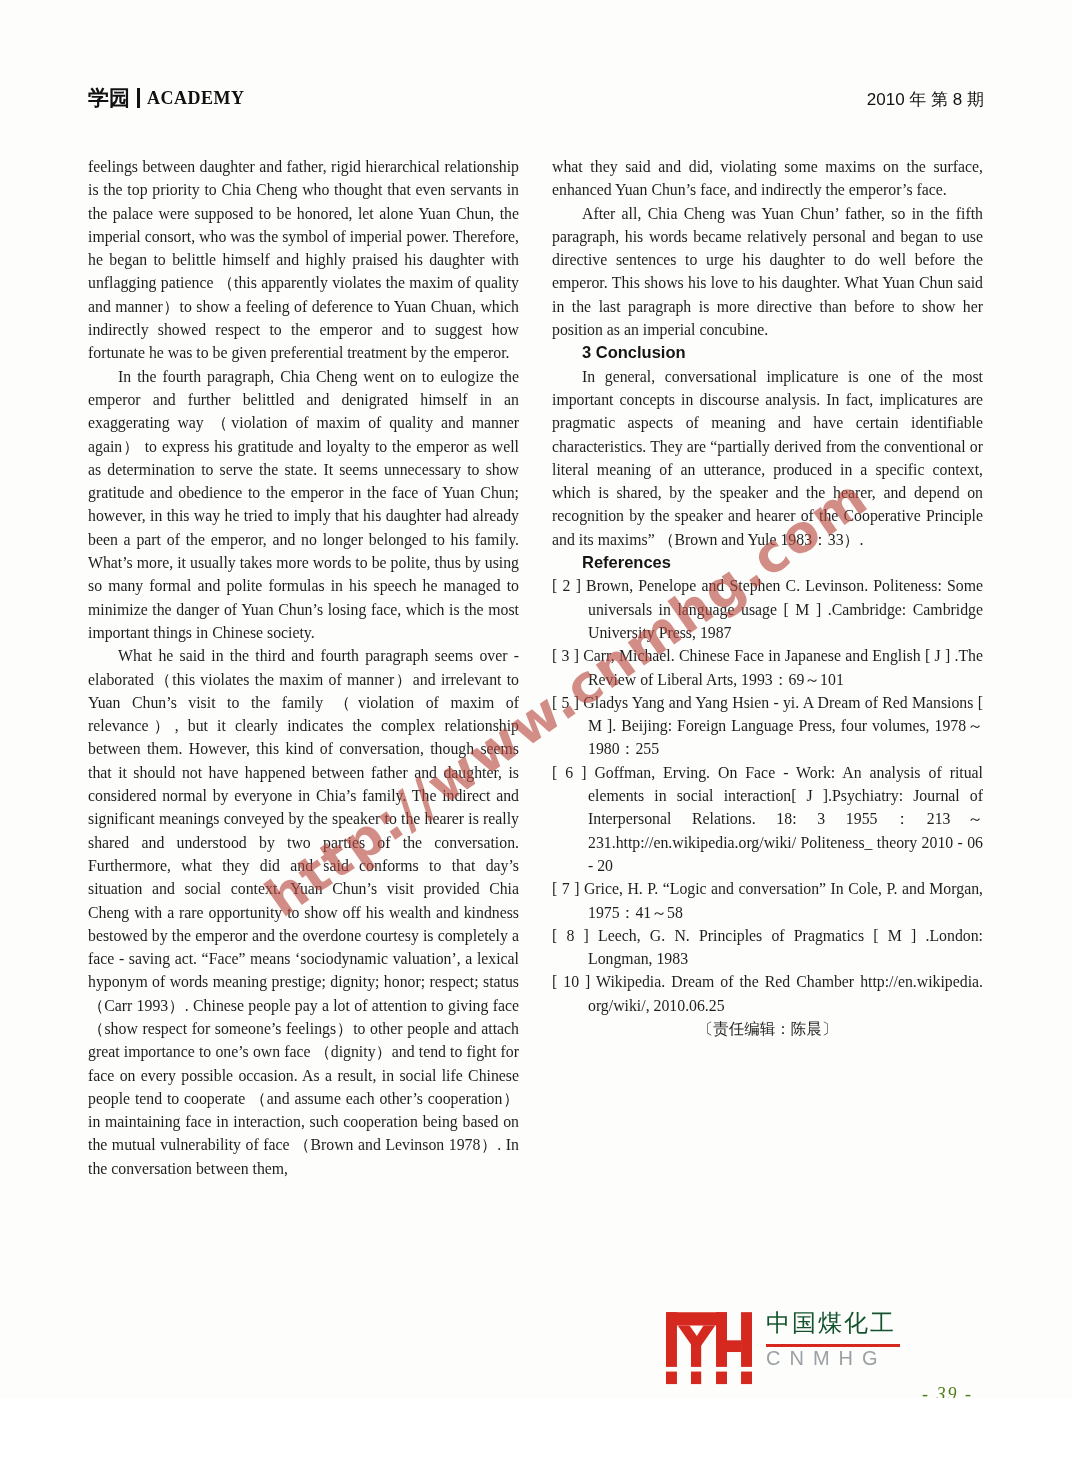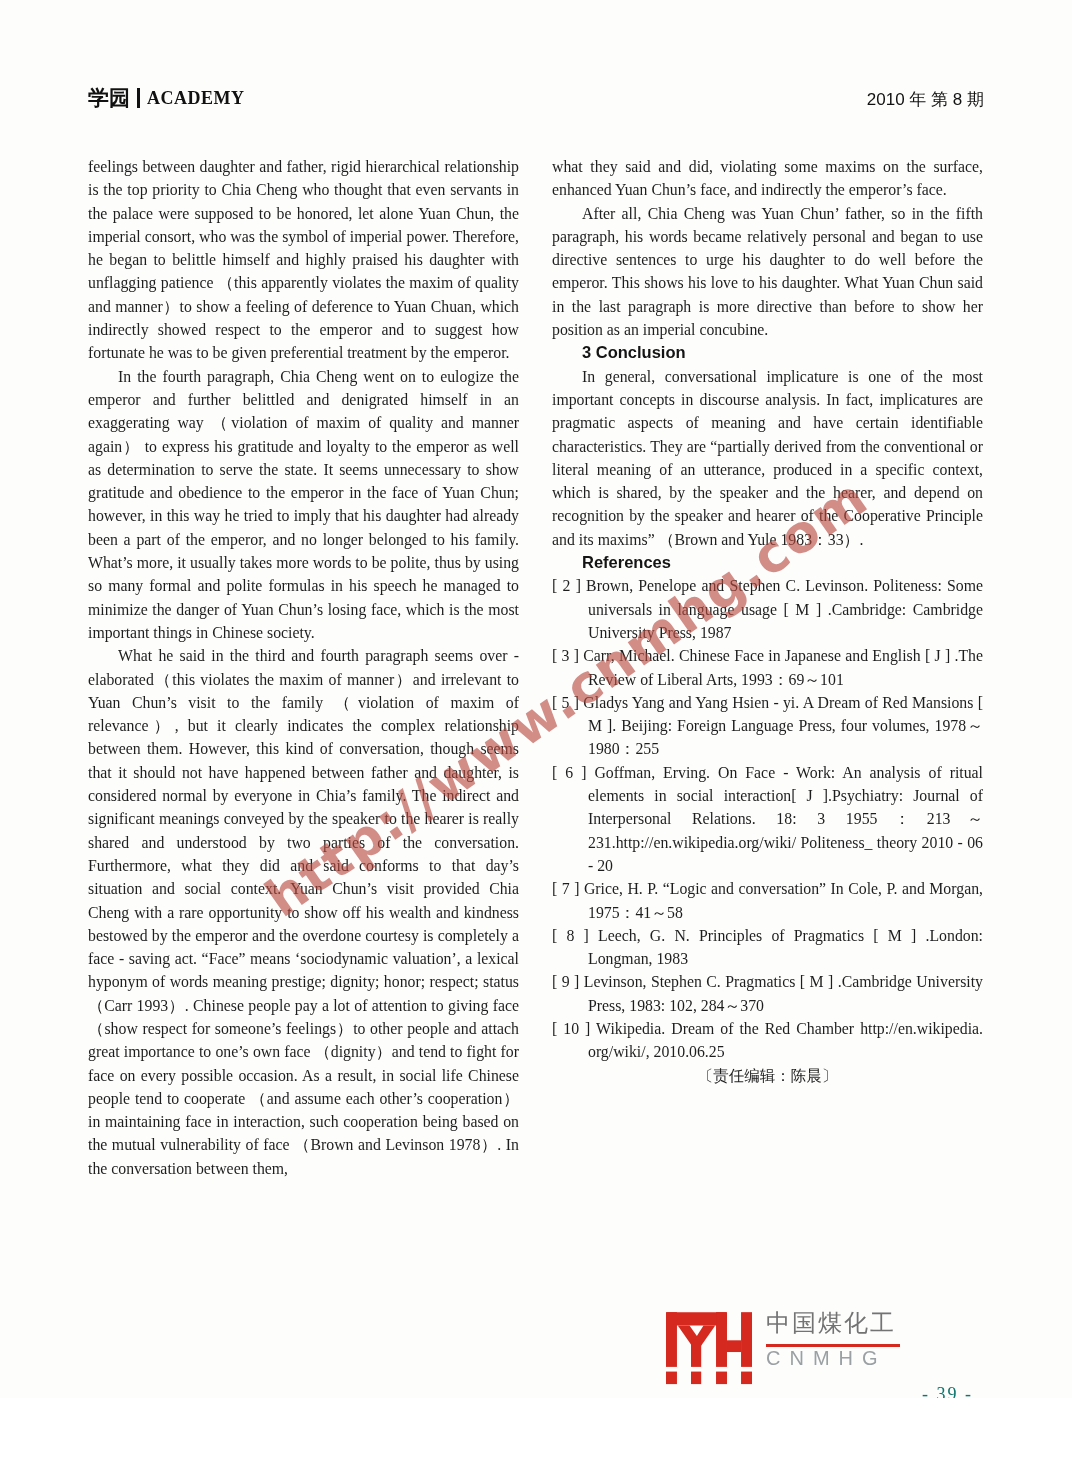--- a/index.html
+++ b/index.html
@@ -30,25 +30,25 @@
   .watermark { position:absolute; left:272px; top:874px; z-index:5;
                font-family:"DejaVu Sans",sans-serif; font-weight:bold;
                font-size:52px; line-height:60px; letter-spacing:2px; white-space:nowrap;
                color:rgba(186,72,63,0.62);
                transform:rotate(-35deg); transform-origin:left center;
                pointer-events:none; }
 
   
   .footer { position:absolute; left:666px; top:1305px; display:flex; align-items:flex-start; gap:14px; }
   .logo-text { display:flex; flex-direction:column; }
-  .logo-cn { font-size:24px; color:#737373; letter-spacing:2px; padding:2px 4px 5px 0;
+  .logo-cn { font-size:24px; color:#14532d; letter-spacing:2px; padding:2px 4px 5px 0;
              border-bottom:3px solid #d5281e; font-family:"Liberation Sans","DejaVu Sans",sans-serif; }
   .logo-en { font-size:20px; color:#9aa0a3; letter-spacing:9px; 
              font-family:"Liberation Sans","DejaVu Sans",sans-serif; }
-  .page-number { position:absolute; left:922px; top:1384px; font-size:18px; letter-spacing:2px; color:#0f766e; }
+  .page-number { position:absolute; left:922px; top:1384px; font-size:18px; letter-spacing:2px; color:#4d7c0f;font-style:italic; }
 </style>
 </head>
 <body>
 
 <div class="page">
 
   <div class="header">
     <div class="brand">
       <span class="journal-cn">学园</span>
       <span class="brand-divider"></span>
@@ -70,21 +70,20 @@
       <p class="body-p indent">After all, Chia Cheng was Yuan Chun’ father, so in the fifth paragraph, his words became relatively personal and began to use directive sentences to urge his daughter to do well before the emperor. This shows his love to his daughter. What Yuan Chun said in the last paragraph is more directive than before to show her position as an imperial concubine.</p>
       <h3 class="sub-heading">3 Conclusion</h3>
       <p class="body-p indent">In general, conversational implicature is one of the most important concepts in discourse analysis. In fact, implicatures are pragmatic aspects of meaning and have certain identifiable characteristics. They are “partially derived from the conventional or literal meaning of an utterance, produced in a specific context, which is shared, by the speaker and the hearer, and depend on recognition by the speaker and hearer of the Cooperative Principle and its maxims” （Brown and Yule 1983：33）.</p>
       <h3 class="sub-heading">References</h3>
       <p class="ref">[ 2 ] Brown, Penelope and Stephen C. Levinson. Politeness: Some universals in language usage [ M ] .Cambridge: Cambridge University Press, 1987</p>
       <p class="ref">[ 3 ] Carr, Michael. Chinese Face in Japanese and English [ J ] .The Review of Liberal Arts, 1993：69～101</p>
       <p class="ref">[ 5 ] Gladys Yang and Yang Hsien - yi. A Dream of Red Mansions [ M ]. Beijing: Foreign Language Press, four volumes, 1978～1980：255</p>
       <p class="ref">[ 6 ] Goffman, Erving. On Face - Work: An analysis of ritual elements in social interaction[ J ].Psychiatry: Journal of Interpersonal Relations. 18: 3 1955：213～231.http://en.wikipedia.org/wiki/ Politeness_ theory 2010 - 06 - 20</p>
       <p class="ref">[ 7 ] Grice, H. P. “Logic and conversation” In Cole, P. and Morgan, 1975：41～58</p>
       <p class="ref">[ 8 ] Leech, G. N. Principles of Pragmatics [ M ] .London: Longman, 1983</p>
-      <p class="ref">[ 9 ] Levinson, Stephen C. Pragmatics [ M ] .Cambridge University Press, 1983: 102, 284～370</p>
       <p class="ref">[ 10 ] Wikipedia. Dream of the Red Chamber http://en.wikipedia. org/wiki/, 2010.06.25</p>
       <p class="editor-note">〔责任编辑：陈晨〕</p>
     </section>
 
   </div>
 
   <div class="watermark">http://www.cnmhg.com</div>
 
   <div class="footer">
     <span>

